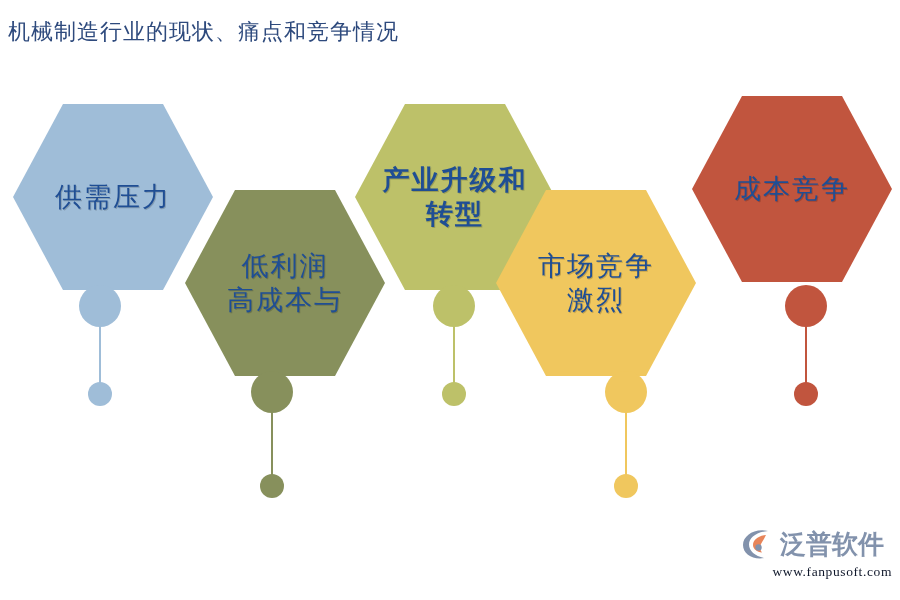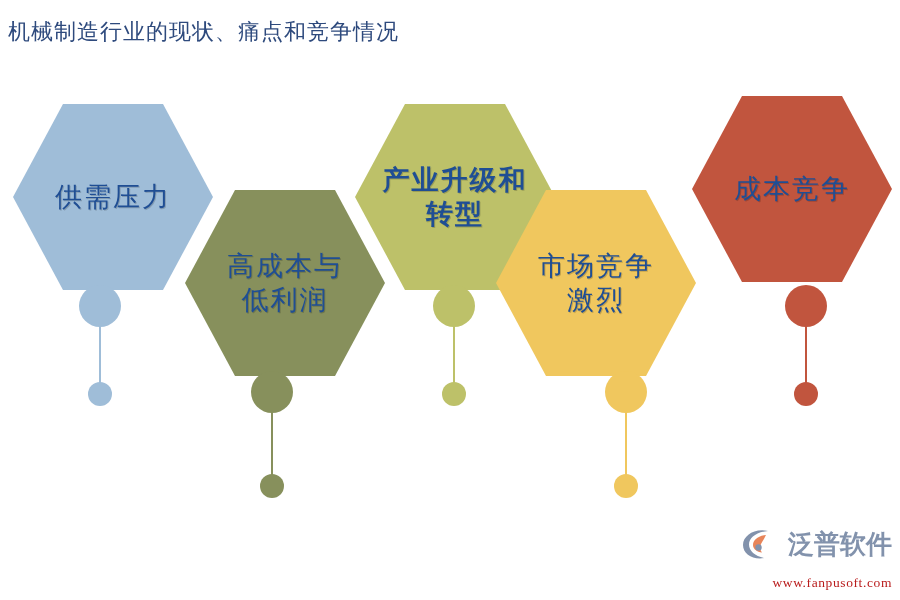--- a/index.html
+++ b/index.html
@@ -69,38 +69,37 @@
     position: absolute;
     right: 8px;
     bottom: 10px;
     width: 150px;
     height: 62px;
   }
   .logo-row {
     display: flex;
     align-items: center;
     gap: 4px;
-    justify-content: space-between;
   }
   .logo-word {
     color: #8292AC;
     font-size: 26px;
     line-height: 30px;
     font-weight: bold;
     font-family: "Liberation Sans", "DejaVu Sans", sans-serif;
     letter-spacing: 0px;
   }
   .logo-url {
-    color: #b91c1c;
+    color: #0f172a;
     font-size: 13.5px;
     line-height: 16px;
     font-family: "Liberation Serif", "DejaVu Serif", serif;
     letter-spacing: 0.6px;
     text-align: right;
-    margin-top: 15px;
+    margin-top: 4px;
   }
 </style>
 </head>
 <body>
 
 <div id="canvas">
 
   <div id="page-title">机械制造行业的现状、痛点和竞争情况</div>
 
   <div class="hex-group" style="left:13px; top:104px; width:200px; height:186px;">
@@ -117,22 +116,22 @@
       <circle cx="22" cy="22" r="21" fill="#9FBDD8"></circle>
       <circle cx="22" cy="110" r="12" fill="#9FBDD8"></circle>
     </svg>
   </div>
 
   <div class="hex-group" style="left:185px; top:190px; width:200px; height:186px;">
     <svg class="hex" width="200" height="186" viewBox="0 0 200 186">
       <polygon points="50,0 150,0 200,93 150,186 50,186 0,93" fill="#87905C"></polygon>
     </svg>
     <div class="hex-label">
+      <span class="ln">低利润</span>
       <span class="ln">高成本与</span>
-      <span class="ln">低利润</span>
     </div>
   </div>
   <div class="pin" style="left:250px; top:370px;">
     <svg width="44" height="130" viewBox="0 0 44 130">
       <line x1="22" y1="34" x2="22" y2="116" stroke="#87905C" stroke-width="2"></line>
       <circle cx="22" cy="22" r="21" fill="#87905C"></circle>
       <circle cx="22" cy="116" r="12" fill="#87905C"></circle>
     </svg>
   </div>
 

